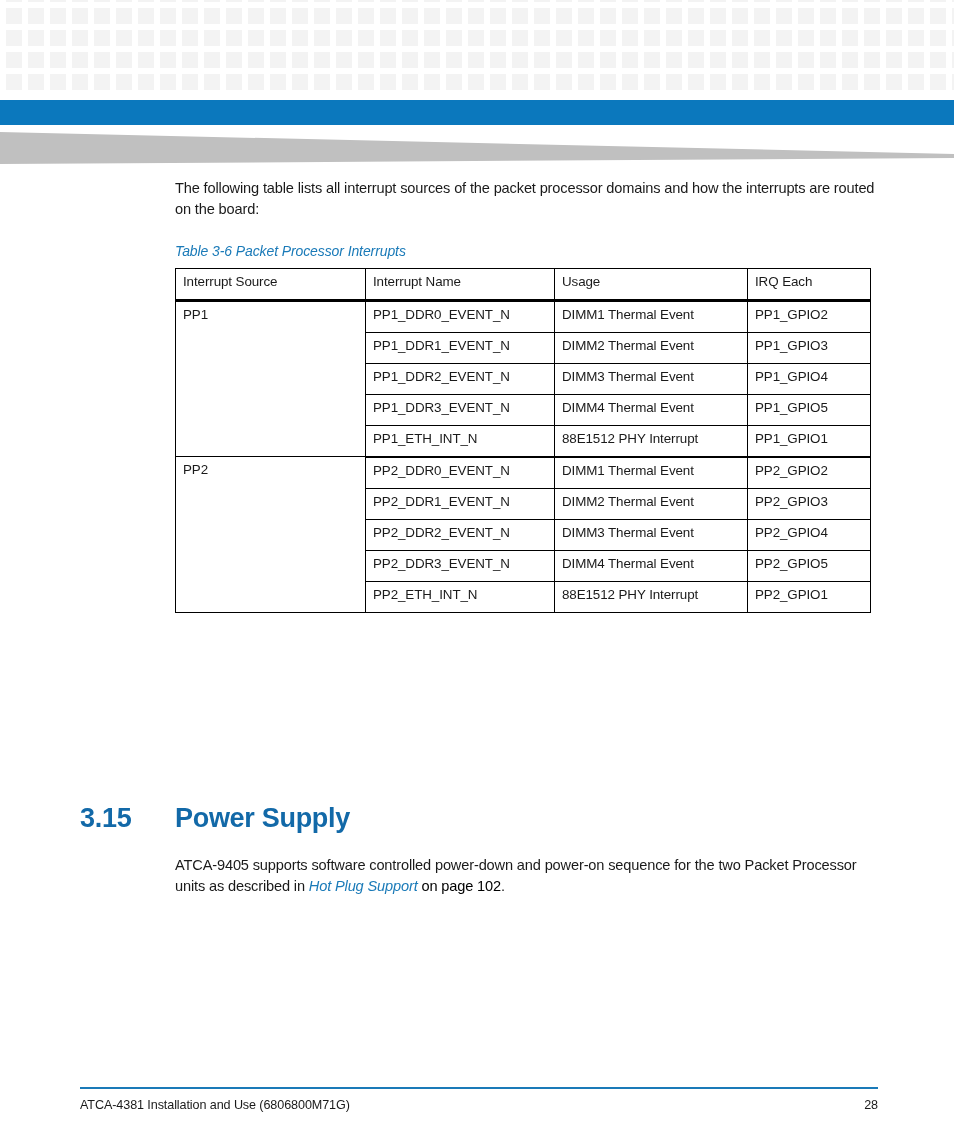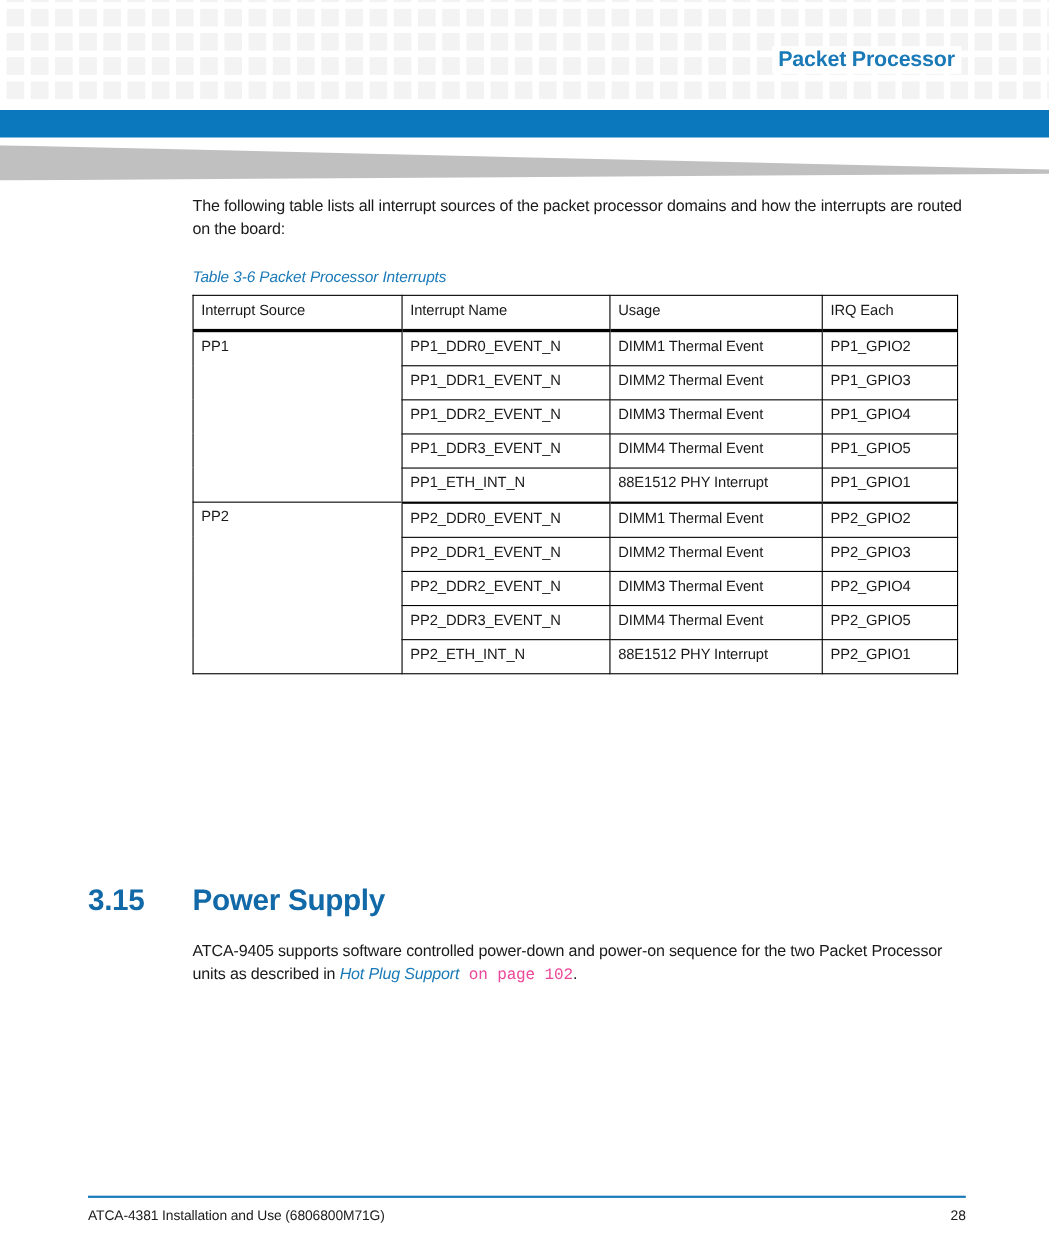--- a/index.html
+++ b/index.html
@@ -155,23 +155,22 @@
     position: absolute;
     top: 855px;
     left: 175px;
     width: 700px;
   }
   .xref {
     color: #1a7ab8;
     font-style: italic;
   }
   .xref-plain {
-    color: #ec4899;
+    color: #000000;
     font-style: normal;
-    font-family: Liberation Mono, monospace;
   }
 
   
   .footer-rule {
     position: absolute;
     top: 1087px;
     left: 80px;
     width: 798px;
     height: 2px;
     background: #1a7ab8;
@@ -408,21 +407,20 @@
       <div class="hdr-sq" style="left:776px;top:74px;background:#f3f3f3;"></div>
       <div class="hdr-sq" style="left:798px;top:74px;background:#f3f3f3;"></div>
       <div class="hdr-sq" style="left:820px;top:74px;background:#f3f3f3;"></div>
       <div class="hdr-sq" style="left:842px;top:74px;background:#f3f3f3;"></div>
       <div class="hdr-sq" style="left:864px;top:74px;background:#f3f3f3;"></div>
       <div class="hdr-sq" style="left:886px;top:74px;background:#f3f3f3;"></div>
       <div class="hdr-sq" style="left:908px;top:74px;background:#f3f3f3;"></div>
       <div class="hdr-sq" style="left:930px;top:74px;background:#f3f3f3;"></div>
       <div class="hdr-sq" style="left:952px;top:74px;background:#f3f3f3;"></div>
     </div>
-  <div class="header-title">Packet Processor</div>
 </div>
 
 <div class="blue-bar"></div>
 
 <svg class="gray-wedge" viewBox="0 0 954 32" preserveAspectRatio="none">
   <polygon points="0,0 954,22 954,26 0,32" fill="#c0c0c0"></polygon>
 </svg>
 
 <div class="content">
 

